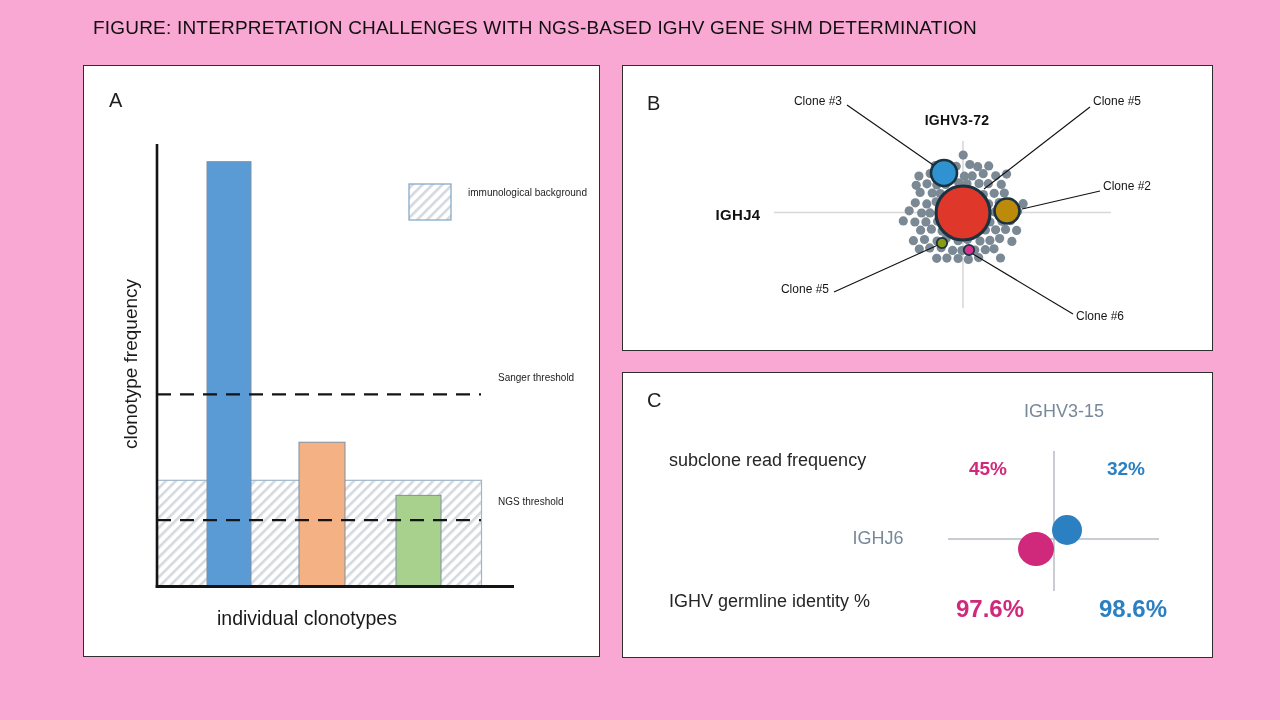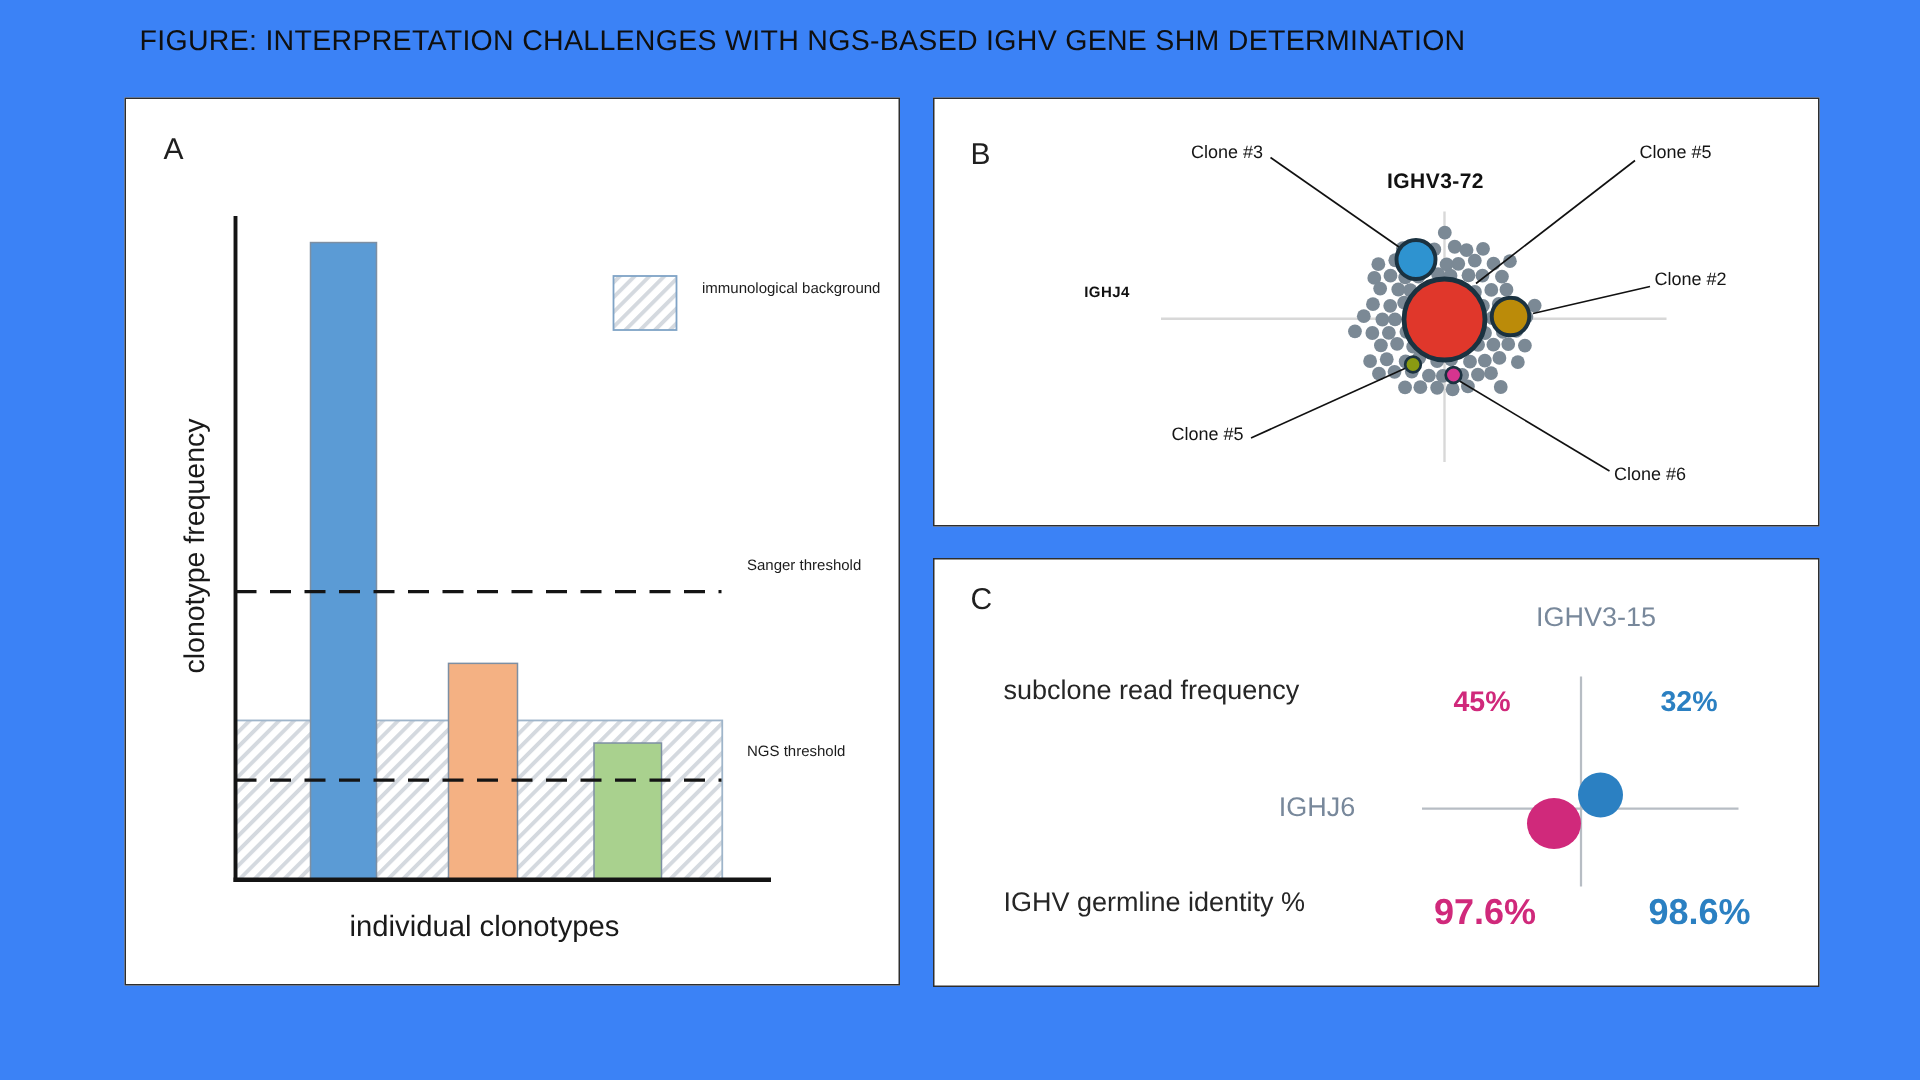--- a/index.html
+++ b/index.html
@@ -1,16 +1,16 @@
 <!DOCTYPE html>
 <html><head>
 <meta charset="utf-8">
 <style>
   html,body{margin:0;padding:0;background:#ffffff;}
-  .canvas{position:relative;width:1280px;height:720px;background:#3b82f6;overflow:hidden;
+  .canvas{position:relative;width:1280px;height:720px;background:#f9a8d4;overflow:hidden;
           font-family:"Liberation Sans",sans-serif;color:#151515;}
   .figure-title{position:absolute;left:93px;top:17px;font-size:19px;letter-spacing:.2px;color:#0f0f0f;white-space:nowrap;}
   .panel{position:absolute;background:#ffffff;border:1.5px solid #2e2e2e;box-sizing:border-box;}
   .panel-a{left:83px;top:65px;width:517px;height:592px;}
   .panel-b{left:622px;top:65px;width:591px;height:286px;}
   .panel-c{left:622px;top:372px;width:591px;height:286px;}
   .panel svg{position:absolute;left:0;top:0;}
   .panel-letter{position:absolute;font-size:20px;color:#1f1f1f;}
   .txt{position:absolute;}
   .ylab{width:300px;text-align:center;font-size:19px;color:#1a1a1a;transform:rotate(-90deg);}
@@ -44,21 +44,21 @@
         <rect x="215" y="376.245" width="46" height="144.255" fill="#f4b183" stroke="#7d8fa3" stroke-width="1"></rect>
         <rect x="312" y="429.345" width="45" height="91.15499999999997" fill="#a9d18e" stroke="#7d8fa3" stroke-width="1"></rect>
         <line x1="73" x2="397" y1="328.45500000000004" y2="328.45500000000004" stroke="#141414" stroke-width="2.2" stroke-dasharray="14 9"></line>
         <line x1="73" x2="397" y1="454.125" y2="454.125" stroke="#141414" stroke-width="2.2" stroke-dasharray="14 9"></line>
         <line x1="73" x2="73" y1="78" y2="522" stroke="#141414" stroke-width="2.6"></line>
         <line x1="71.7" x2="430" y1="520.5" y2="520.5" stroke="#141414" stroke-width="3"></line>
         <rect x="325" y="118" width="42" height="36" fill="url(#hatchA)" stroke="#7fa3c6" stroke-width="1.2"></rect>
       </svg>
     <div class="panel-letter" style="left:25px;top:23px;">A</div>
     <div class="txt ylab" style="left:-103px;top:287px;">clonotype frequency</div>
-    <div class="txt xlab" style="left:89px;top:541px;text-align:center;">individual clonotypes</div>
+    <div class="txt xlab" style="left:73px;top:541px;text-align:center;">individual clonotypes</div>
     <div class="txt small-note" style="left:384px;top:116px;width:130px;">immunological background</div>
     <div class="txt small-note" style="left:414px;top:301px;width:80px;">Sanger threshold</div>
     <div class="txt small-note" style="left:414px;top:425px;width:80px;">NGS threshold</div>
   </section>
 
   <section class="panel panel-b">
     <svg id="svg-b" width="588" height="283" viewBox="0 0 588 283">
         <line x1="151" x2="488" y1="146.5" y2="146.5" stroke="#d8d8d8" stroke-width="1.6"></line>
         <line x1="340" x2="340" y1="75" y2="242" stroke="#d8d8d8" stroke-width="1.6"></line>
         <g>
@@ -172,21 +172,21 @@
           <line x1="211" y1="226" x2="315" y2="179" stroke="#111" stroke-width="1.1"></line>
         </g>
         <circle cx="321" cy="107" r="13" fill="#2e93d0" stroke="#1b3240" stroke-width="2.6"></circle>
         <circle cx="384" cy="145" r="12.5" fill="#bb8b09" stroke="#1b3240" stroke-width="2.6"></circle>
         <circle cx="340" cy="147" r="27" fill="#e0372b" stroke="#1b3240" stroke-width="3.2"></circle>
         <circle cx="319" cy="177" r="5.2" fill="#8a9a12" stroke="#1b3240" stroke-width="1.8"></circle>
         <circle cx="346" cy="184" r="5.2" fill="#d6348f" stroke="#1b3240" stroke-width="1.8"></circle>
       </svg>
     <div class="panel-letter" style="left:24px;top:26px;">B</div>
     <div class="gene-label-bold" style="left:274px;top:46px;width:120px;">IGHV3-72</div>
-    <div class="gene-label-bold" style="left:65px;top:124px;width:100px;font-size:10px;">IGHJ4</div>
+    <div class="gene-label-bold" style="left:65px;top:140px;width:100px;font-size:15px;">IGHJ4</div>
     <div class="clone-label" style="left:470px;top:28px;">Clone #5</div>
     <div class="clone-label" style="left:480px;top:113px;">Clone #2</div>
     <div class="clone-label" style="right:370px;top:28px;">Clone #3</div>
     <div class="clone-label" style="left:453px;top:243px;">Clone #6</div>
     <div class="clone-label" style="right:383px;top:216px;">Clone #5</div>
   </section>
 
   <section class="panel panel-c">
     <svg id="svg-c" width="588" height="283" viewBox="0 0 588 283">
         <line x1="325" x2="536" y1="166" y2="166" stroke="#b7bdc4" stroke-width="1.5"></line>

